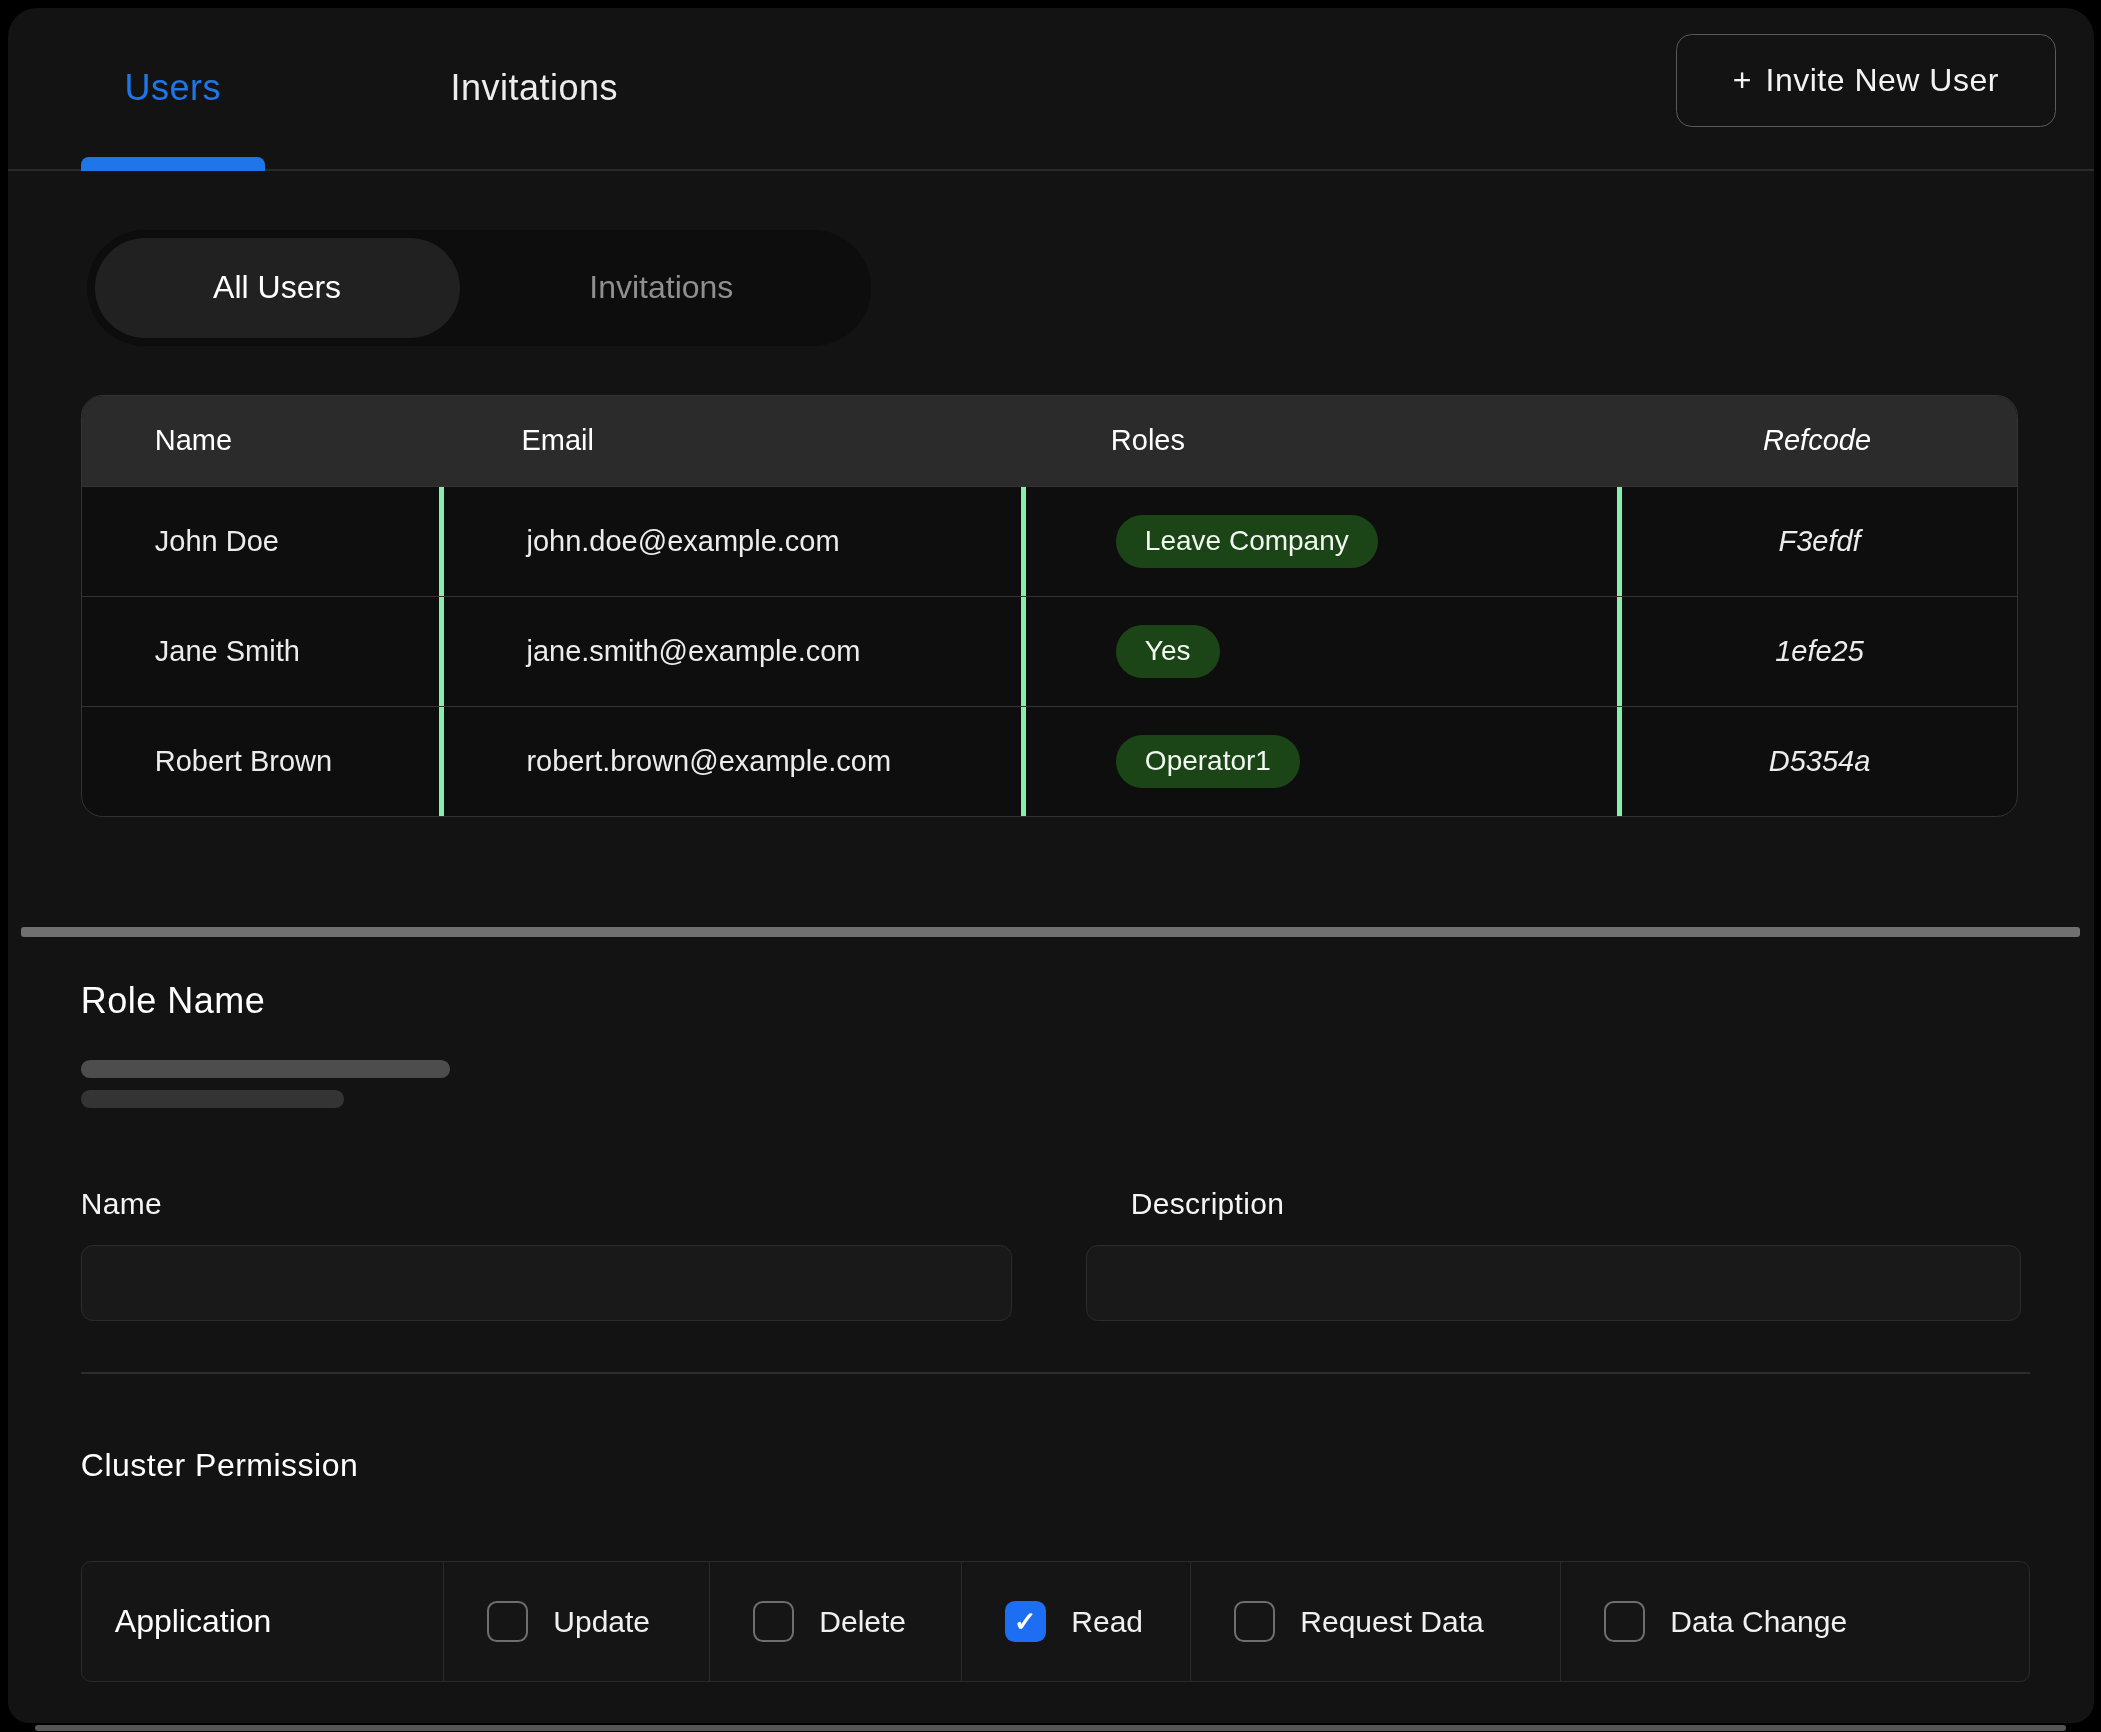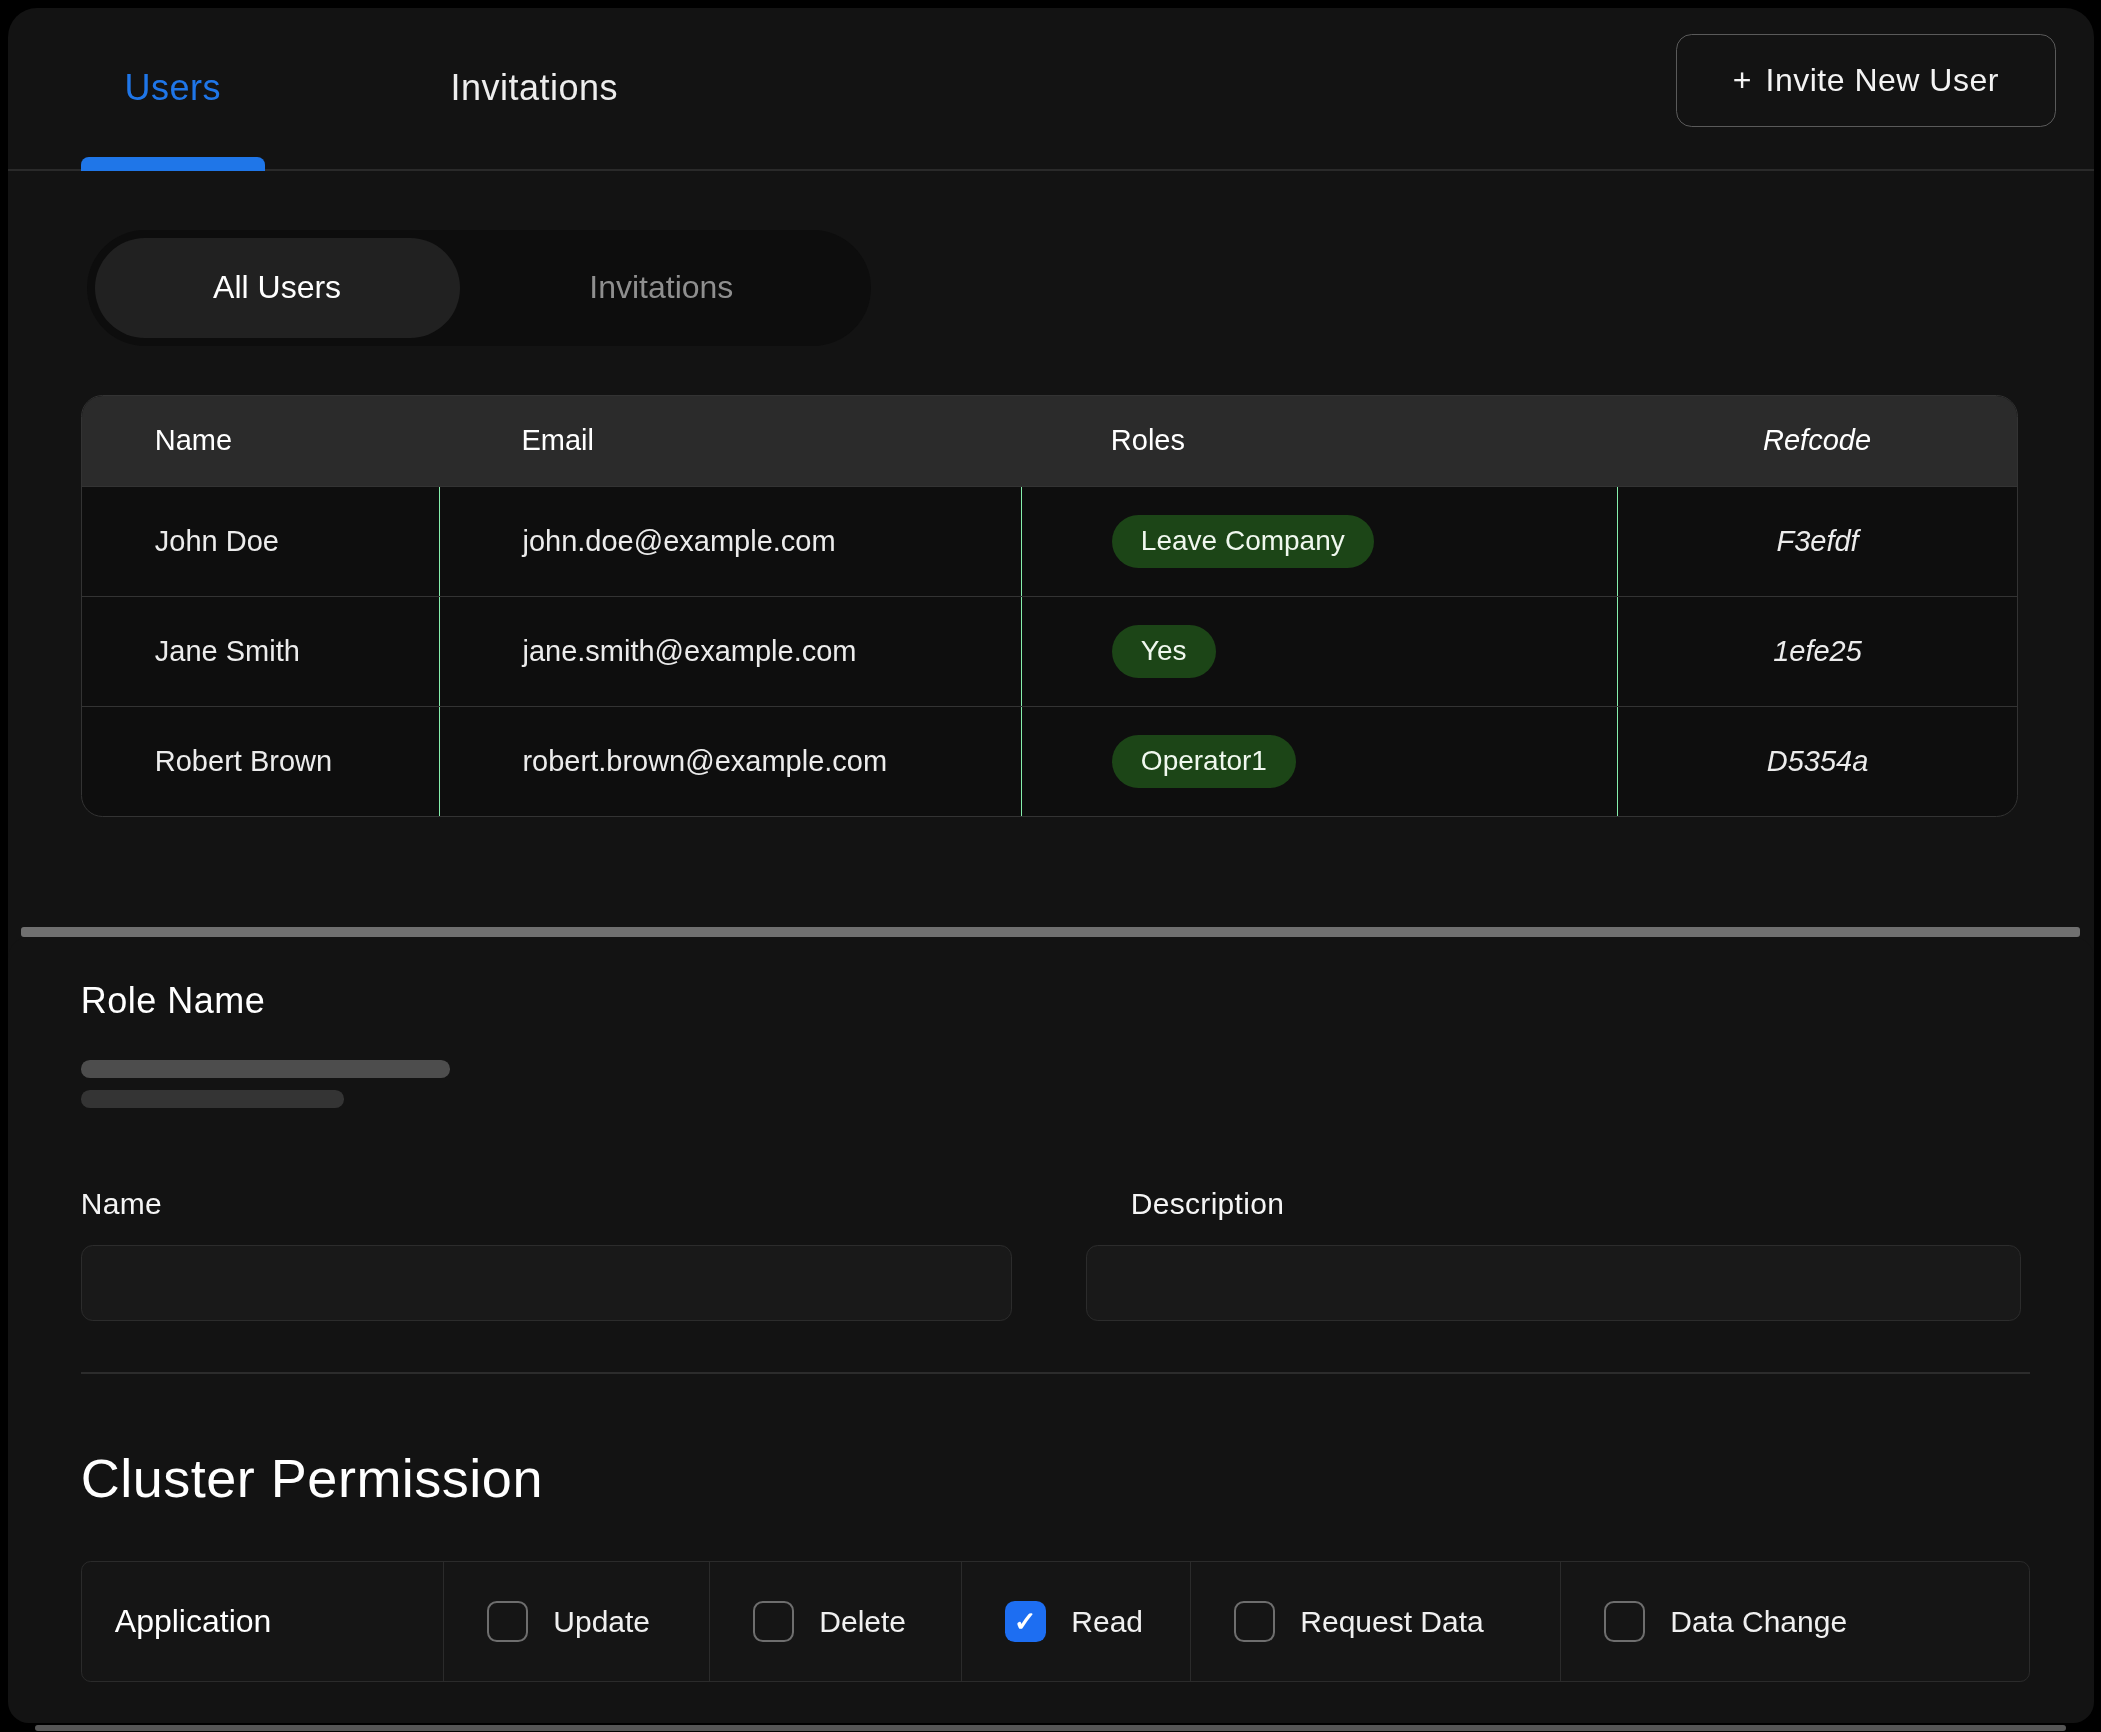--- a/index.html
+++ b/index.html
@@ -65,21 +65,21 @@
   .t-head { display:flex; height:90px; background:#2b2b2b; border-top:none; }
   .c1 { width:358px; } .c2 { width:582px; } .c3 { width:597px; } .c4 { width:400px; }
   .cell {
     display:flex; align-items:center; font-size:29px; color:#ececec;
   }
   .t-head .cell { color:#fff; }
   .c1.cell { padding-left:73px; }
   .c2.cell { padding-left:82px; }
   .c3.cell { padding-left:90px; }
   .c4.cell { justify-content:center;font-style:italic; }
-  .t-row .c2, .t-row .c3, .t-row .c4 { border-left:1px solid #86efac; }
+  .t-row .c2, .t-row .c3, .t-row .c4 { border-left:5px solid #86efac; }
   .badge {
     display:inline-block; padding:10.8px 29px; border-radius:979px;
     font-size:28px; color:#f0f8ef; cursor:pointer;
   }
 
   
   .card2 {
     position:absolute; left:7.8px; top:937px; width:2086px; height:786px;
     background:#131313; border-radius:21px;
   }
@@ -106,21 +106,21 @@
     position:absolute; top:308px; height:76px; background:#191919;
     border:1px solid #2c2c2c; border-radius:11.8px; color:#eee;
     font-size:29px; padding:0 23.5px; font-family:inherit; outline:none;
   }
   .inp-name { left:73px; width:931px; }
   .inp-desc { left:1078px; width:935px; }
   .divider {
     position:absolute; left:73px; top:435px; width:1949px; height:2px; background:#2c2c2c;
   }
   .cluster-title {
-    position:absolute; left:73px; top:510px; font-size:54px; font-weight:500; letter-spacing:0.5px;
+    position:absolute; left:73px; top:510px; font-size:32px; font-weight:500; letter-spacing:0.5px;
   }
   .perm-row {
     position:absolute; left:73px; top:624px; width:1949px; height:121px;
     background:#151515; border:1px solid #2b2b2b; border-radius:9.8px; display:flex;
   }
   .perm-cell {
     display:flex; align-items:center; border-left:1px solid #2b2b2b;
     padding-left:43px; gap:25.5px; font-size:30px; color:#f0f0f0;
   }
   .pc-app {

